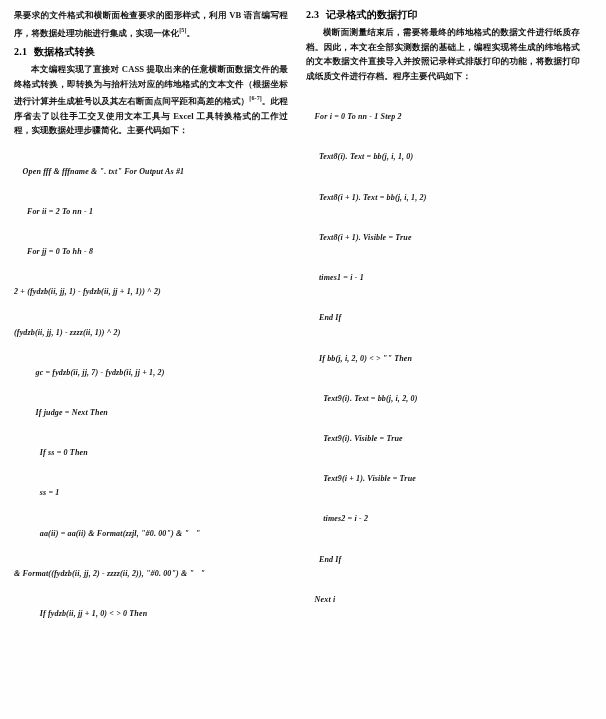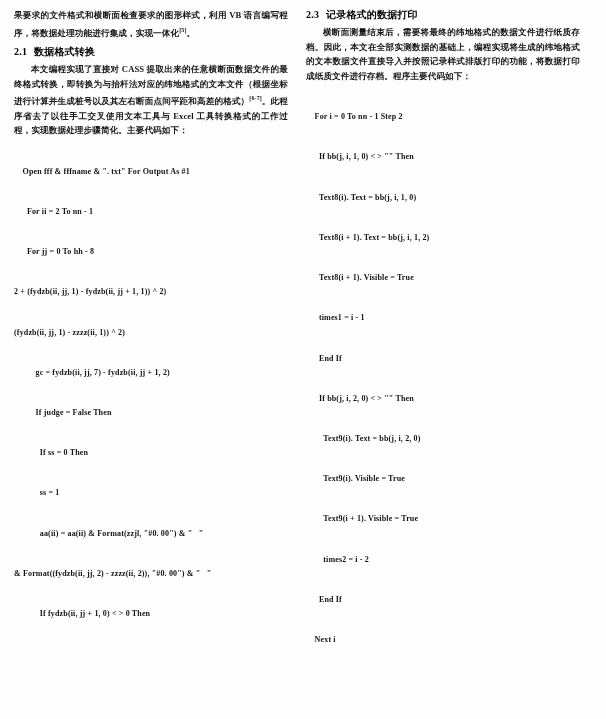--- a/index.html
+++ b/index.html
@@ -59,21 +59,21 @@
   
   .code {
     font-family: "Liberation Serif", "DejaVu Serif", serif;
     font-size: 8px;
     line-height: 13.4px;
     font-weight: 600;
     color: #141414;
     white-space: pre-wrap;
     letter-spacing: 0.15px;
   }
-  .code div { min-height: 13.4px; }
+  .code div { min-height: 13.4px; font-style: italic; }
 </style>
 </head>
 <body>
 
 <div class="page">
 
   <div class="col">
 
     <p class="para"><span>果要求的文件格式和横断面检查要求的图形样式，利用 VB 语言编写程序，将数据处理功能进行集成，实现一体化</span><span class="sup">[5]</span><span>。</span></p>
 
@@ -81,21 +81,21 @@
 
     <p class="para indent"><span>本文编程实现了直接对 CASS 提取出来的任意横断面数据文件的最终格式转换，即转换为与抬杆法对应的纬地格式的文本文件（根据坐标进行计算并生成桩号以及其左右断面点间平距和高差的格式）</span><span class="sup">[6-7]</span><span>。此程序省去了以往手工交叉使用文本工具与 Excel 工具转换格式的工作过程，实现数据处理步骤简化。主要代码如下：</span></p>
 
     <div class="code">
       <div>    Open fff &amp; fffname &amp; ". txt" For Output As #1</div>
       <div>      For ii = 2 To nn - 1</div>
       <div>      For jj = 0 To hh - 8</div>
       <div>2 + (fydzb(ii, jj, 1) - fydzb(ii, jj + 1, 1)) ^ 2)</div>
       <div>(fydzb(ii, jj, 1) - zzzz(ii, 1)) ^ 2)</div>
       <div>          gc = fydzb(ii, jj, 7) - fydzb(ii, jj + 1, 2)</div>
-      <div>          If judge = False Then</div>
+      <div>          If judge = Next Then</div>
       <div>            If ss = 0 Then</div>
       <div>            ss = 1</div>
       <div>            aa(ii) = aa(ii) &amp; Format(zzjl, "#0. 00") &amp; "   "</div>
       <div>&amp; Format((fydzb(ii, jj, 2) - zzzz(ii, 2)), "#0. 00") &amp; "   "</div>
       <div>            If fydzb(ii, jj + 1, 0) &lt; &gt; 0 Then</div>
       
       
       
       
       
@@ -112,21 +112,20 @@
   </div>
 
   <div class="col">
 
     <h3 class="heading" style="margin-top:0"><span class="num">2.3</span><span>记录格式的数据打印</span></h3>
 
     <p class="para indent">横断面测量结束后，需要将最终的纬地格式的数据文件进行纸质存档。因此，本文在全部实测数据的基础上，编程实现将生成的纬地格式的文本数据文件直接导入并按照记录样式排版打印的功能，将数据打印成纸质文件进行存档。程序主要代码如下：</p>
 
     <div class="code">
       <div>    For i = 0 To nn - 1 Step 2</div>
-      <div>      If bb(j, i, 1, 0) &lt; &gt; "" Then</div>
       <div>      Text8(i). Text = bb(j, i, 1, 0)</div>
       <div>      Text8(i + 1). Text = bb(j, i, 1, 2)</div>
       <div>      Text8(i + 1). Visible = True</div>
       <div>      times1 = i - 1</div>
       <div>      End If</div>
       <div>      If bb(j, i, 2, 0) &lt; &gt; "" Then</div>
       <div>        Text9(i). Text = bb(j, i, 2, 0)</div>
       <div>        Text9(i). Visible = True</div>
       <div>        Text9(i + 1). Visible = True</div>
       <div>        times2 = i - 2</div>

